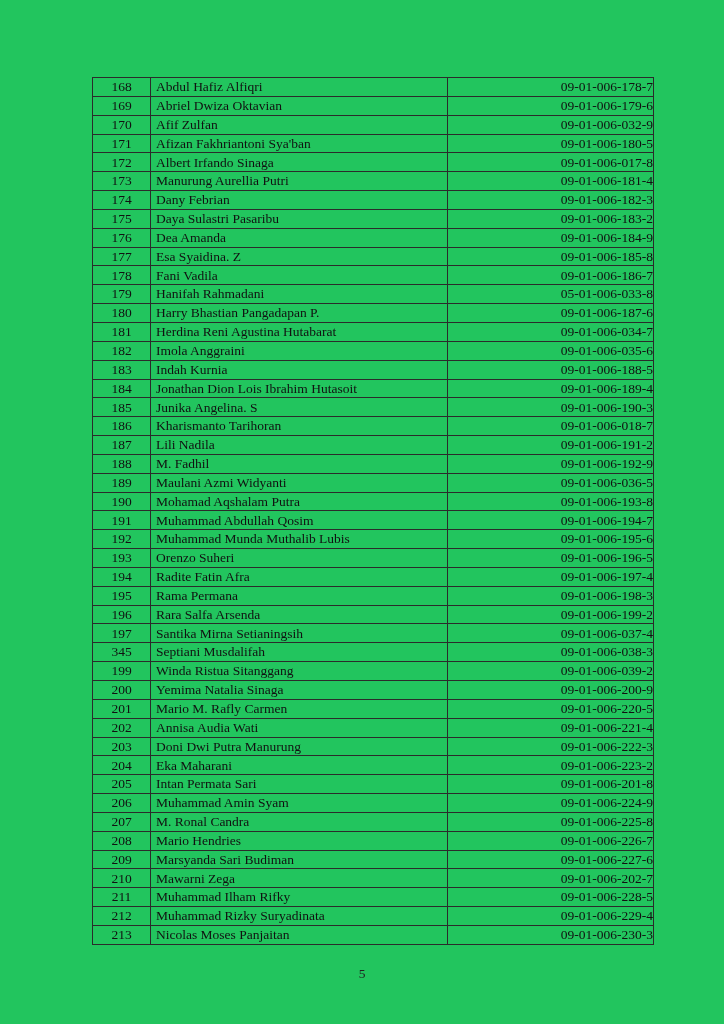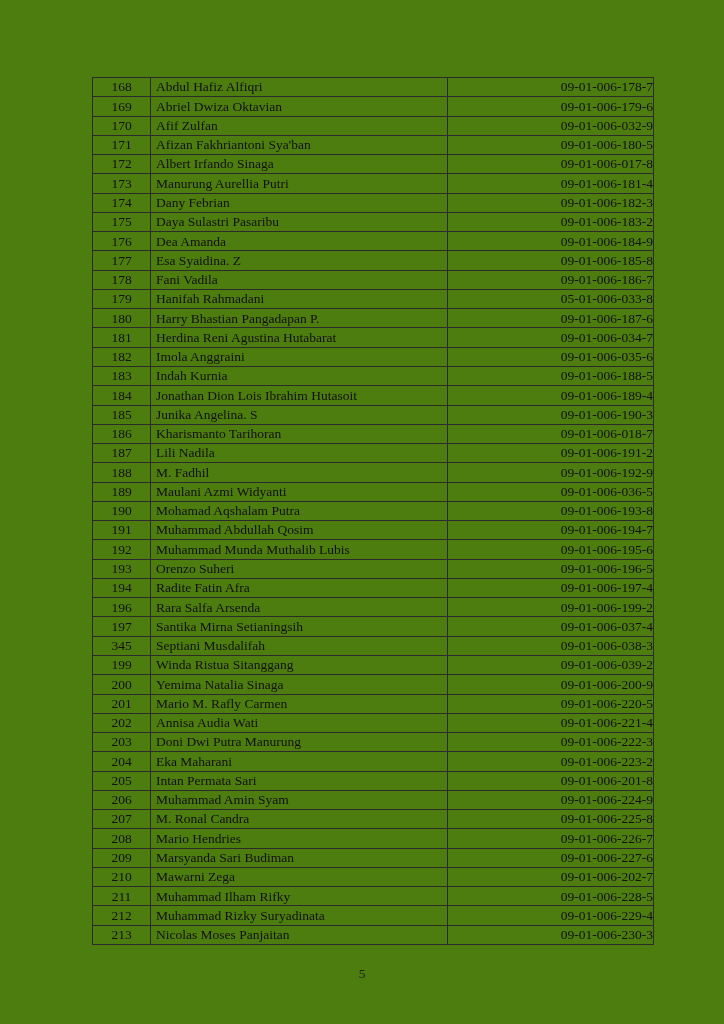--- a/index.html
+++ b/index.html
@@ -1,21 +1,21 @@
 <!DOCTYPE html>
 <html><head>
 <meta charset="utf-8">
 <style>
   * { margin: 0; padding: 0; box-sizing: border-box; }
   html, body { background: #e8e8e8; }
   .page {
     position: relative;
     width: 724px;
     height: 1024px;
-    background: #4d7c0f;
+    background: #22c55e;
     font-family: "Liberation Serif", "DejaVu Serif", serif;
     color: #111;
     overflow: hidden;
   }
   table.roster {
     position: absolute;
     left: 92px;
     top: 77px;
     width: 561px;
     height: 868px;
@@ -184,20 +184,25 @@
     <td class="col-num">193</td>
     <td class="col-name">Orenzo Suheri</td>
     <td class="col-id">09-01-006-196-5</td>
   </tr>
         <tr>
     <td class="col-num">194</td>
     <td class="col-name">Radite Fatin Afra</td>
     <td class="col-id">09-01-006-197-4</td>
   </tr>
         <tr>
+    <td class="col-num">195</td>
+    <td class="col-name">Rama Permana</td>
+    <td class="col-id">09-01-006-198-3</td>
+  </tr>
+        <tr>
     <td class="col-num">196</td>
     <td class="col-name">Rara Salfa Arsenda</td>
     <td class="col-id">09-01-006-199-2</td>
   </tr>
         <tr>
     <td class="col-num">197</td>
     <td class="col-name">Santika Mirna Setianingsih</td>
     <td class="col-id">09-01-006-037-4</td>
   </tr>
         <tr>

